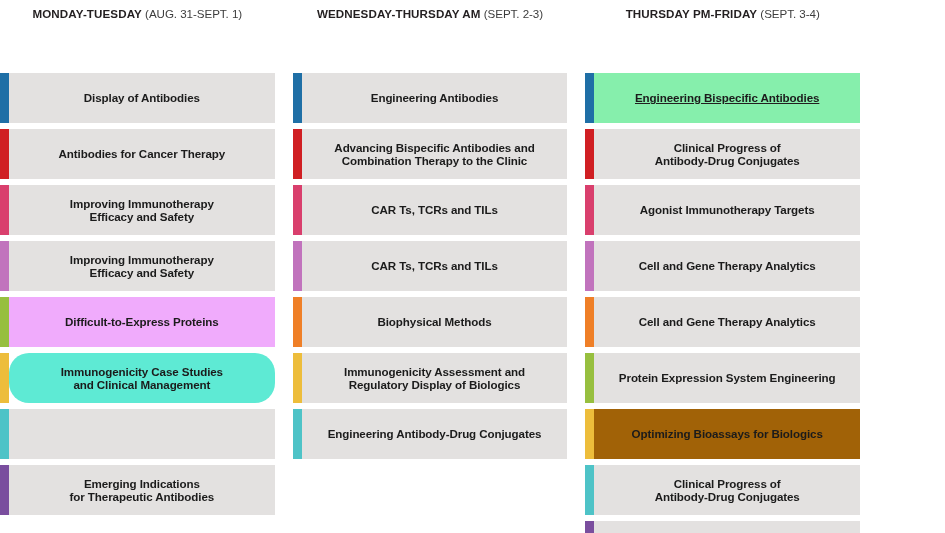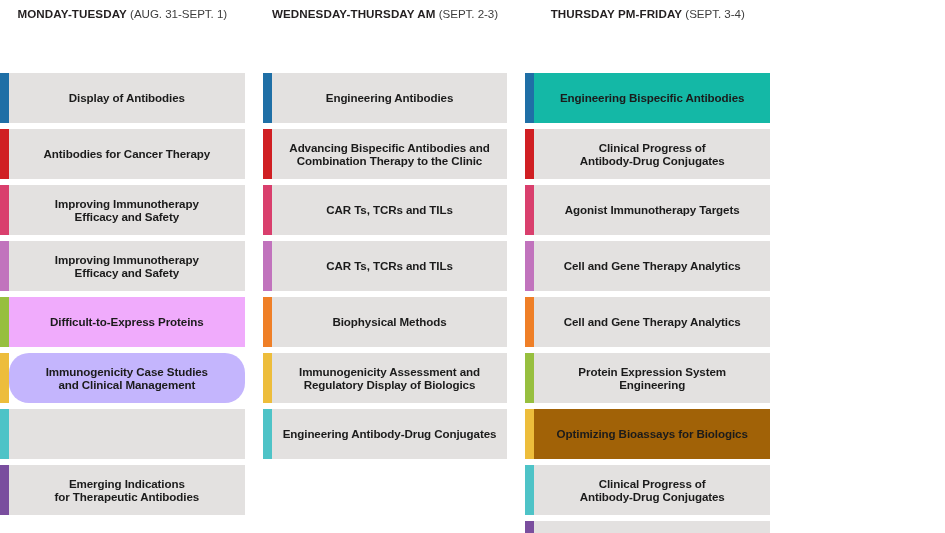--- a/index.html
+++ b/index.html
@@ -19,21 +19,21 @@
     position: relative;
     width: 945px;
     height: 533px;
     box-sizing: border-box;
     padding: 0;
   }
   .columns {
     display: flex;
     flex-direction: row;
     align-items: flex-start;
-    width: 770px;
+    width: 860px;
     height: 533px;
     box-sizing: border-box;
   }
   .column {
     width: 303px;
     margin-right: 18px;
     display: flex;
     flex-direction: column;
   }
   .column:last-child {
@@ -137,21 +137,21 @@
           </div>
         </div>
         <div class="cell">
           <div class="cell-bar" style="background-color: rgb(151, 191, 63);"></div>
           <div class="cell-body" style="background-color: #f0abfc;">
             <span class="cell-label" style="color: rgb(27, 27, 27);">Difficult-to-Express Proteins</span>
           </div>
         </div>
         <div class="cell">
           <div class="cell-bar" style="background-color: rgb(237, 189, 59);"></div>
-          <div class="cell-body" style="background-color: #c4b5fd; border-radius: 20px;">
+          <div class="cell-body" style="background-color: #5eead4; border-radius: 20px;">
             <span class="cell-label" style="color: rgb(27, 27, 27);">Immunogenicity Case Studies
 and Clinical Management</span>
           </div>
         </div>
         <div class="cell">
           <div class="cell-bar" style="background-color: rgb(78, 195, 199);"></div>
           <div class="cell-body is-empty" style="background-color: rgb(227, 225, 224);">
             <span class="cell-label" style="color: rgb(27, 27, 27);"></span>
           </div>
         </div>
@@ -219,21 +219,21 @@
     </div>
 
     <div class="column">
       <div class="column-header">
         <span class="days">THURSDAY PM-FRIDAY</span>
         <span class="dates">(SEPT. 3-4)</span>
       </div>
       <div class="cells">
         <div class="cell">
           <div class="cell-bar" style="background-color: rgb(31, 111, 166);"></div>
-          <div class="cell-body" style="background-color: #14b8a6;">
+          <div class="cell-body" style="background-color: #86efac; text-decoration: underline;">
             <span class="cell-label" style="color: rgb(27, 27, 27);">Engineering Bispecific Antibodies</span>
           </div>
         </div>
         <div class="cell">
           <div class="cell-bar" style="background-color: rgb(208, 31, 35);"></div>
           <div class="cell-body" style="background-color: rgb(227, 225, 224);">
             <span class="cell-label" style="color: rgb(27, 27, 27);">Clinical Progress of
 Antibody-Drug Conjugates</span>
           </div>
         </div>

